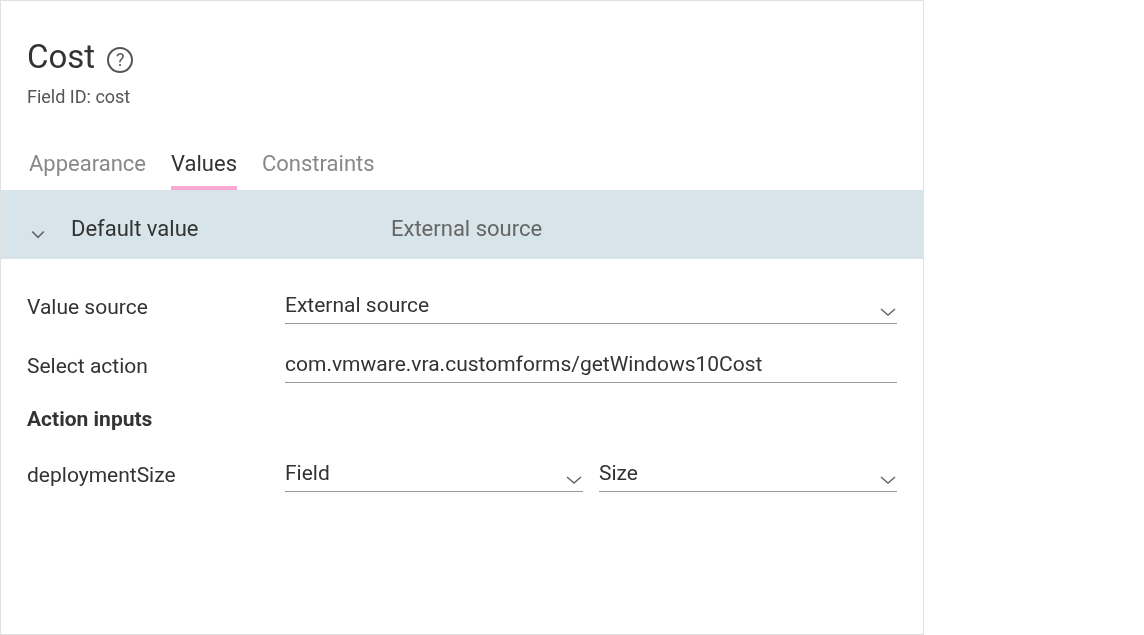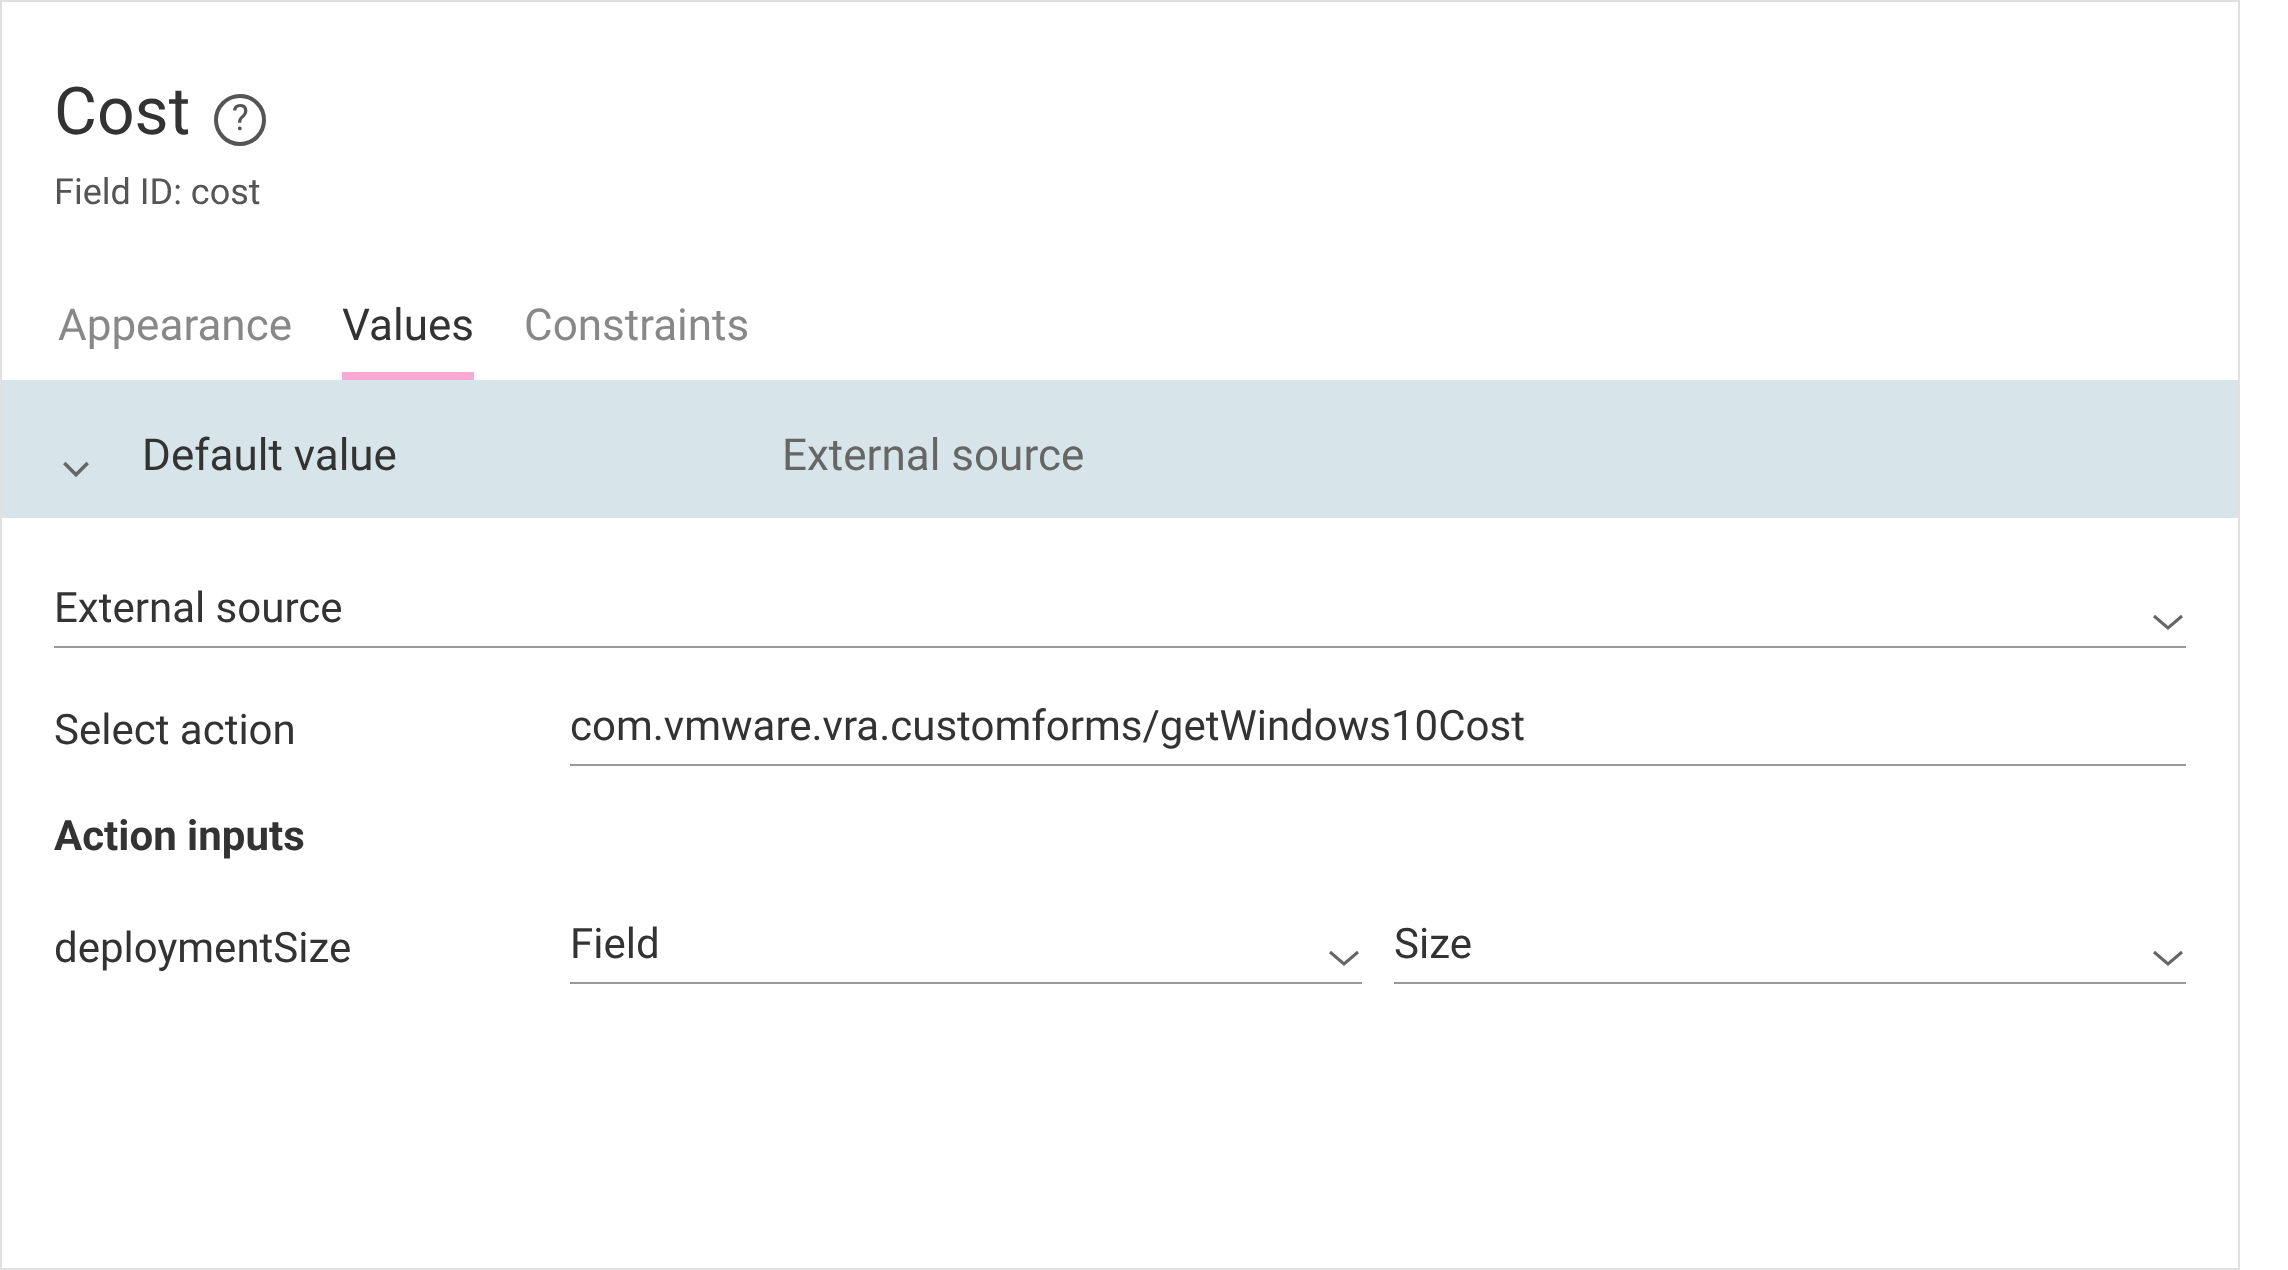--- a/index.html
+++ b/index.html
@@ -8,21 +8,21 @@
       padding: 0;
     }
     body {
       font-family: -apple-system, BlinkMacSystemFont, "Segoe UI", Roboto, Helvetica, Arial, sans-serif;
       background: #fff;
       color: #333;
       font-size: 20px;
     }
     .panel {
       border: 1px solid #e0e0e0;
-      width: 1120px;
+      width: 924px;
       height: 635px;
       padding: 0;
       background: #fff;
     }
     .header {
       padding: 36px 26px 0 26px;
     }
     .title-row {
       display: flex;
       align-items: center;
@@ -178,20 +178,21 @@
           <path d="M1 3 L6 8 L11 3" stroke="#666" stroke-width="1.5" fill="none"></path>
         </svg>
     </span>
     <span class="section-label">Default value</span>
     <span class="section-value">External source</span>
   </div>
 
   <div class="form-body">
 
     <div class="form-row">
+      <div class="form-label">Value source</div>
       <div class="form-control">
         <div class="select-control">
           <span>External source</span>
           <span class="dropdown-caret">
             <svg viewBox="0 0 18 12">
                 <path d="M2 3 L9 9 L16 3" stroke="#666" stroke-width="1.5" fill="none"></path>
               </svg>
           </span>
         </div>
       </div>

